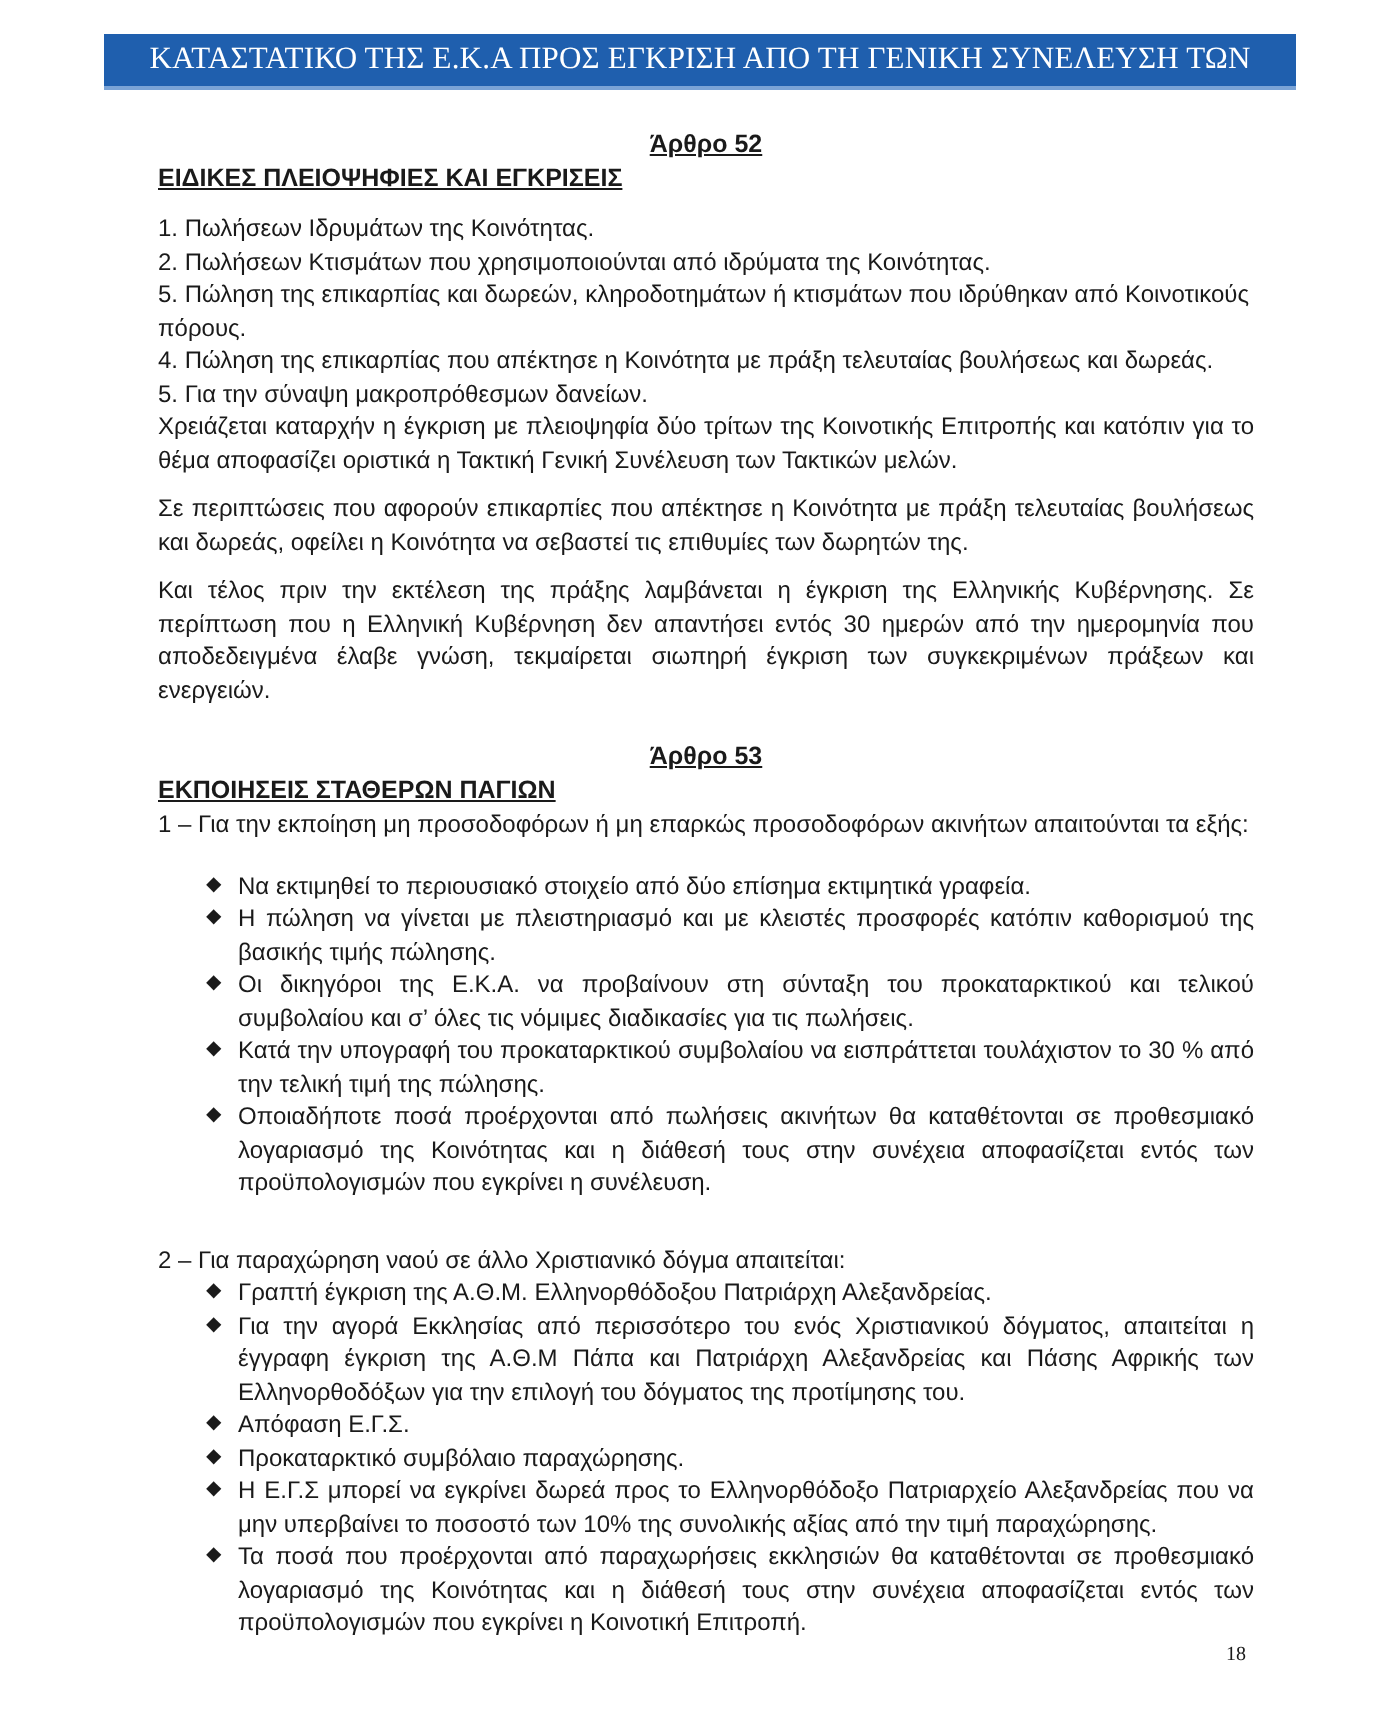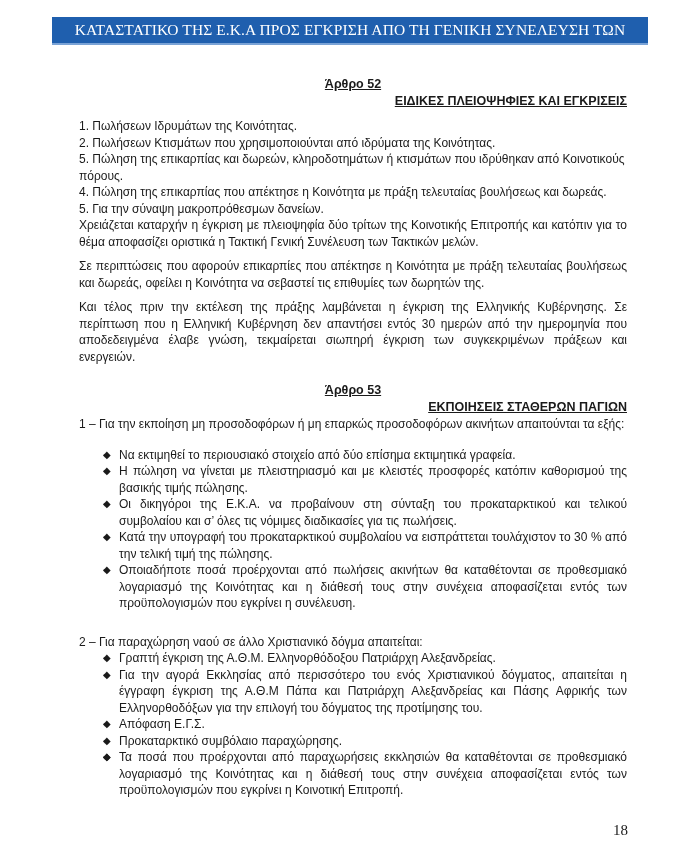--- a/index.html
+++ b/index.html
@@ -2,32 +2,32 @@
 <html><head>
 <meta charset="utf-8">
 <style>
   html, body { margin: 0; padding: 0; background: #ffffff; }
   body { width: 699px; height: 865px; position: relative; overflow: hidden;
          font-family: "Liberation Sans", "DejaVu Sans", sans-serif; color: #1a1a1a; }
   .banner { position: absolute; left: 52px; top: 17px; width: 596px; height: 26px;
             background: #1f5fae; border-bottom: 2px solid #7aa3d6;
             color: #ffffff; font-family: "Liberation Serif", "DejaVu Serif", serif;
             font-size: 15.5px; line-height: 26px; text-align: center; letter-spacing: 0.1px; }
-  .page { position: absolute; left: 79px; top: 76px; width: 548px; font-size: 12px; line-height: 16.5px; }
+  .page { position: absolute; left: 79px; top: 64px; width: 548px; font-size: 12px; line-height: 16.5px; }
   .art-title { text-align: center; font-weight: bold; text-decoration: underline; font-size: 12.5px; margin: 0; }
-  .art-sub { text-align: right; font-weight: bold; text-decoration: underline; font-size: 12.5px; margin: 0 0 1px 0; }
+  .art-sub { text-align: left; font-weight: bold; text-decoration: underline; font-size: 12.5px; margin: 0 0 1px 0; }
   p { margin: 0; }
   .gap { height: 8px; }
   .num-list p { margin: 0; }
   .just { text-align: justify; }
   ul.bullets { list-style: none; margin: 0; padding: 0 0 0 24px; }
   ul.bullets li { position: relative; padding-left: 16px; text-align: justify; margin: 0; }
   ul.bullets li .bul { position: absolute; left: 0; top: 0; font-size: 10px; }
   .pagenum { position: absolute; left: 613px; top: 822px; font-family: "Liberation Serif", "DejaVu Serif", serif;
-             font-size: 15px; }
+             font-size: 10px; }
 </style>
 </head>
 <body>
 
 <div class="banner" style="background: rgb(31, 95, 174);">
   <span>ΚΑΤΑΣΤΑΤΙΚΟ ΤΗΣ Ε.Κ.Α ΠΡΟΣ ΕΓΚΡΙΣΗ ΑΠΟ ΤΗ ΓΕΝΙΚΗ ΣΥΝΕΛΕΥΣΗ ΤΩΝ ΜΕΛΩΝ</span>
 </div>
 
 <div class="page">
 
@@ -63,19 +63,19 @@
       <li><span class="bul">◆</span><span>Κατά την υπογραφή του προκαταρκτικού συμβολαίου να εισπράττεται τουλάχιστον το 30 % από την τελική τιμή της πώλησης.</span></li>
       <li><span class="bul">◆</span><span>Οποιαδήποτε ποσά προέρχονται από πωλήσεις ακινήτων θα καταθέτονται σε  προθεσμιακό λογαριασμό της Κοινότητας και η διάθεσή τους στην συνέχεια αποφασίζεται εντός των προϋπολογισμών που εγκρίνει η συνέλευση.</span></li>
     </ul>
     <div style="height:22px"></div>
     <p>2 – Για παραχώρηση ναού σε άλλο Χριστιανικό δόγμα απαιτείται:</p>
     <ul class="bullets">
       <li><span class="bul">◆</span><span>Γραπτή έγκριση της Α.Θ.Μ. Ελληνορθόδοξου Πατριάρχη Αλεξανδρείας.</span></li>
       <li><span class="bul">◆</span><span>Για την αγορά Εκκλησίας από περισσότερο του ενός Χριστιανικού δόγματος, απαιτείται η έγγραφη έγκριση της Α.Θ.Μ Πάπα και Πατριάρχη Αλεξανδρείας και Πάσης Αφρικής των Ελληνορθοδόξων για την επιλογή του δόγματος της προτίμησης του.</span></li>
       <li><span class="bul">◆</span><span>Απόφαση Ε.Γ.Σ.</span></li>
       <li><span class="bul">◆</span><span>Προκαταρκτικό συμβόλαιο παραχώρησης.</span></li>
-      <li><span class="bul">◆</span></li>
+      <li><span class="bul">◆</span><span>Η Ε.Γ.Σ μπορεί να εγκρίνει δωρεά προς το Ελληνορθόδοξο Πατριαρχείο Αλεξανδρείας που να μην υπερβαίνει το ποσοστό των 10% της συνολικής αξίας από την τιμή παραχώρησης.</span></li>
       <li><span class="bul">◆</span><span>Τα ποσά που προέρχονται από παραχωρήσεις εκκλησιών θα καταθέτονται σε προθεσμιακό λογαριασμό της Κοινότητας και η διάθεσή τους στην συνέχεια αποφασίζεται εντός των προϋπολογισμών που εγκρίνει η Κοινοτική Επιτροπή.</span></li>
     </ul>
   </section>
 </div>
 
 <div class="pagenum">18</div>
 
 </body></html>

